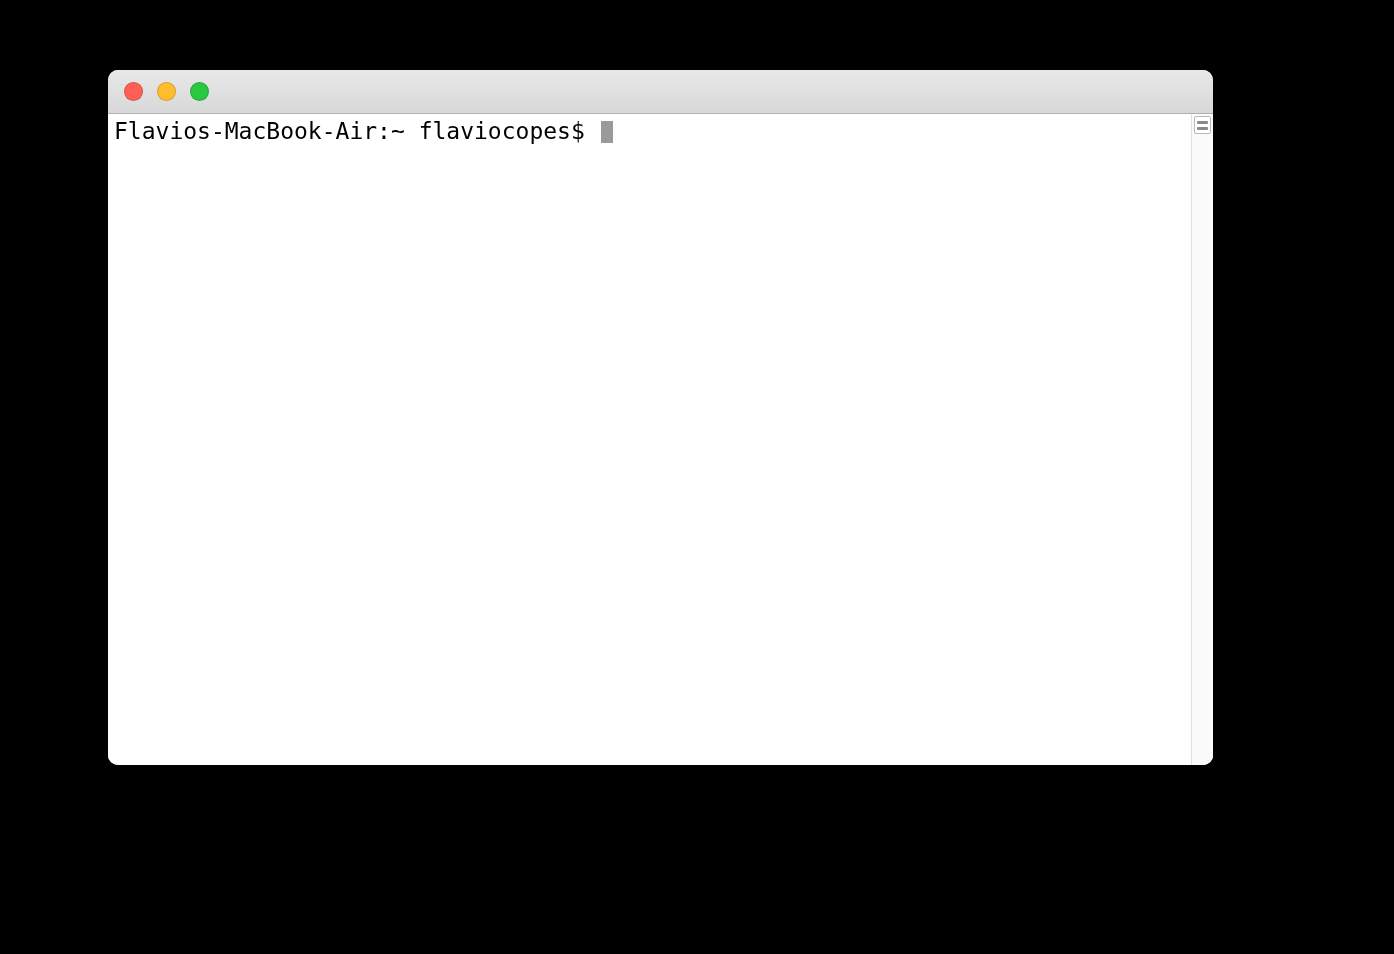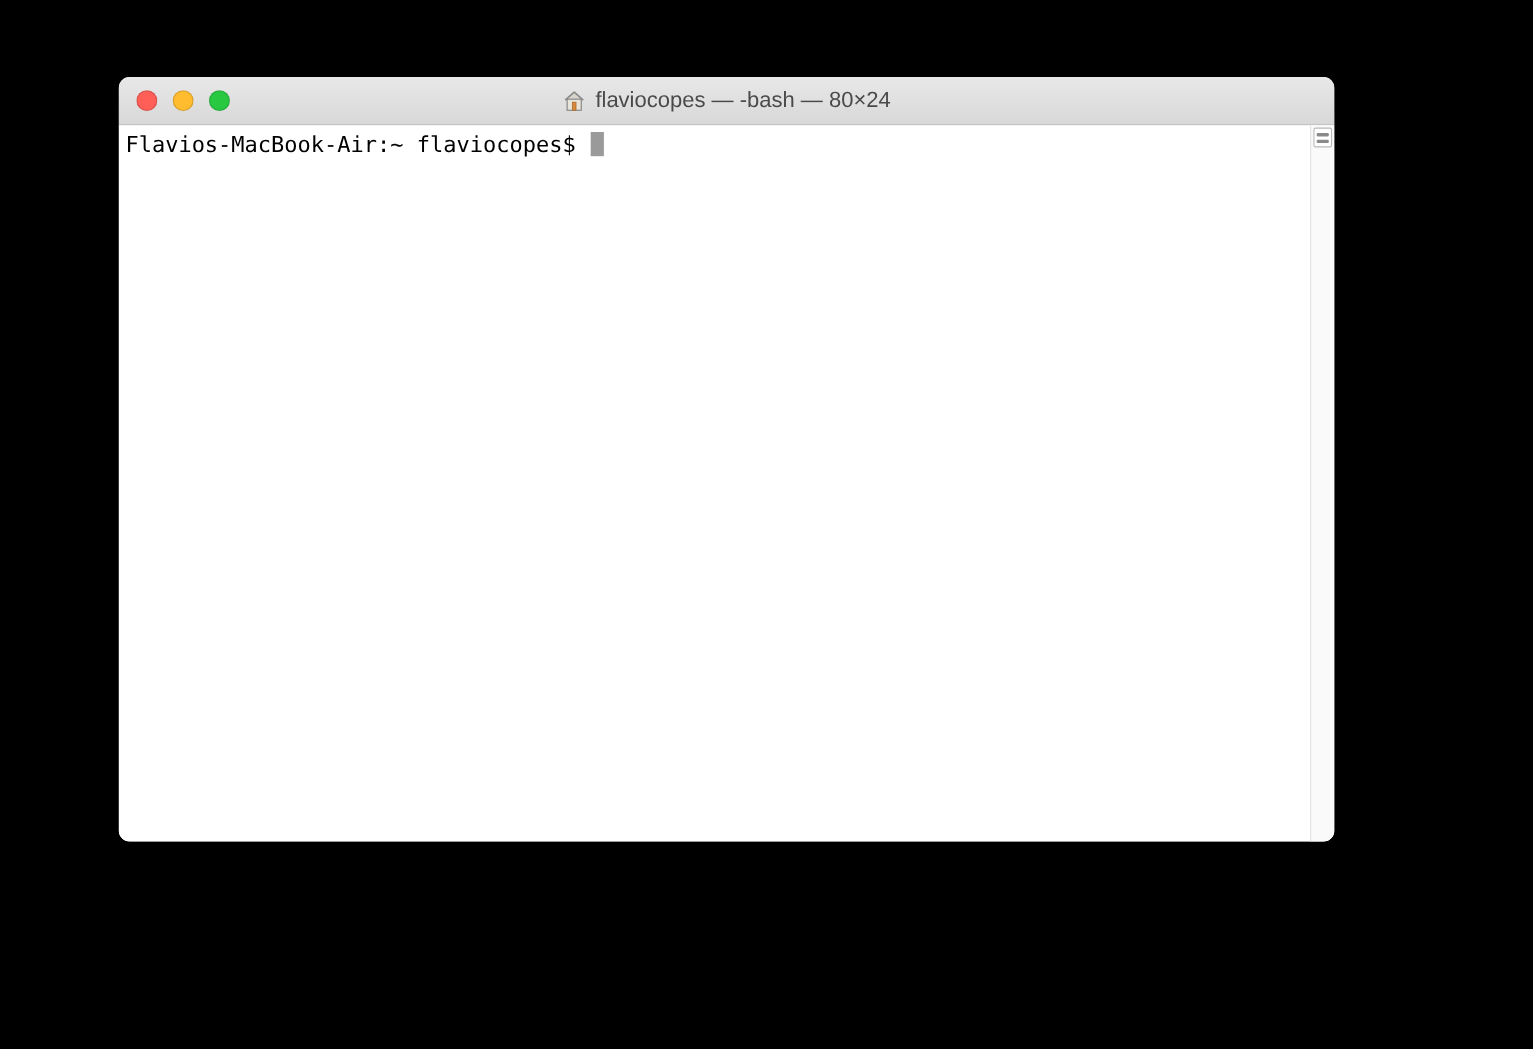--- a/index.html
+++ b/index.html
@@ -72,21 +72,21 @@
     .terminal-body {
       flex: 1 1 auto;
       background: #fff;
       position: relative;
       display: flex;
     }
     .terminal-text-area {
       flex: 1 1 auto;
       padding: 4px 6px;
       font-family: "Menlo", "SF Mono", "Monaco", monospace;
-      font-size: 20px;
+      font-size: 23px;
       line-height: 26px;
       color: #000;
       white-space: pre;
       overflow: hidden;
     }
     .prompt-line {
       display: inline;
     }
     .cursor-block {
       display: inline-block;
@@ -130,30 +130,20 @@
 <body>
 
 <div class="window">
 
   <div class="titlebar">
     <div class="traffic-lights">
       <div class="traffic-light tl-close"></div>
       <div class="traffic-light tl-min"></div>
       <div class="traffic-light tl-max"></div>
     </div>
-    <div class="title-center">
-      <span class="home-icon">
-        <svg viewBox="0 0 24 24" fill="none">
-          <path d="M3 11 L12 3 L21 11" stroke="#8a8a8a" stroke-width="1.6" fill="#d8d4cc" stroke-linejoin="round"></path>
-          <rect x="5" y="10" width="14" height="11" fill="#e8e4da" stroke="#8a8a8a" stroke-width="1.2"></rect>
-          <rect x="10.2" y="13" width="3.6" height="8" fill="#d98a3a" stroke="#a86a2a" stroke-width="0.8"></rect>
-        </svg>
-      </span>
-      <span>flaviocopes — -bash — 80×24</span>
-    </div>
   </div>
 
   <div class="terminal-body">
     <div class="terminal-text-area"><span class="prompt-line">Flavios-MacBook-Air:~ flaviocopes$ </span><span class="cursor-block"></span></div>
     <div class="scrollbar">
       <div class="scroll-top-indicator">
         <div class="bar"></div>
         <div class="bar"></div>
       </div>
     </div>

